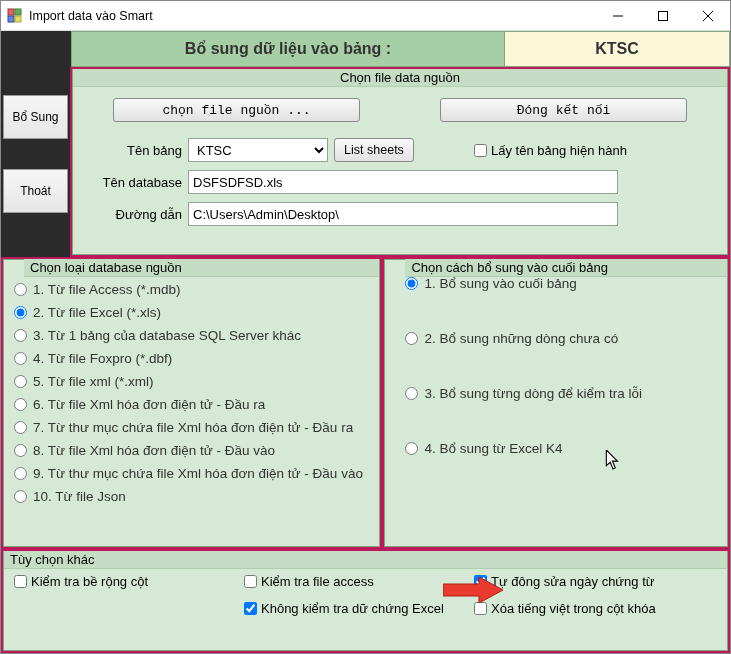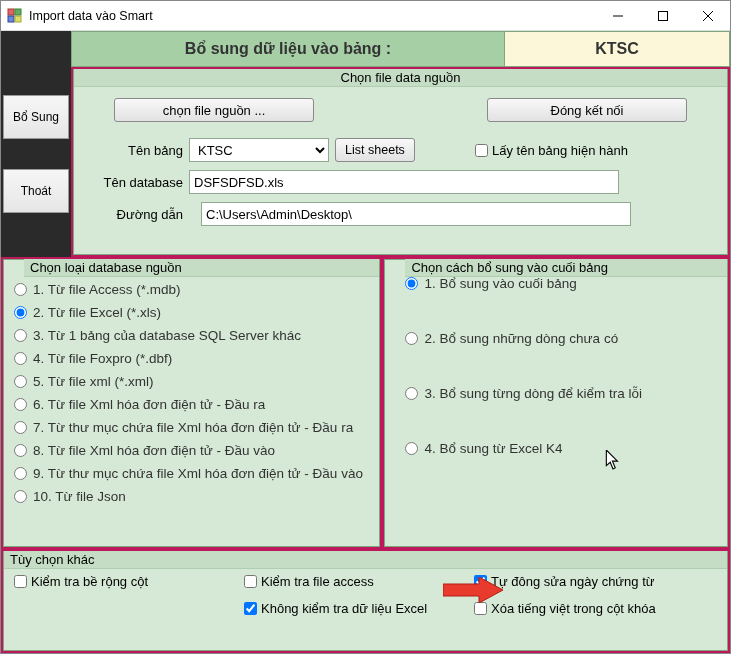--- a/index.html
+++ b/index.html
@@ -16,28 +16,28 @@
 .toprow .heading2 { width: 225px; background: #fbf7d8; display: flex; align-items: center; justify-content: center; font-size: 16px; font-weight: bold; color: #333; border: 1px solid #7ea97e; border-left: none; }
 .midrow { display: flex; }
 .sidebar { width: 70px; background: #2a2a2a; display: flex; flex-direction: column; }
 .sidebar .spacer { height: 28px; }
 .sidebar button { height: 44px; margin: 0 2px 30px 2px; background: linear-gradient(#f6f6f6,#e6e6e6); border: 1px solid #999; font-size: 12px; cursor: pointer; }
 .mainpanel { flex: 1; display: flex; flex-direction: column; }
 .groupbox { border: 1px solid #7ea97e; background: #d6e9d6; position: relative; margin: 2px; }
 .groupbox > .legend { position: absolute; top: -1px; left: 0; right: 0; text-align: center; font-size: 13px; background: #c5ddc5; padding: 1px 0; border-bottom: 1px solid #b0cdb0; }
 .filegroup { flex: 1; padding: 28px 10px 10px 10px; }
 .filegroup .row1 { display: flex; gap: 40px; margin-bottom: 16px; padding: 0 30px; }
-.filegroup .row1 button { width: 200px; height: 24px; background: linear-gradient(#f8f8f8,#e2e2e2); border: 1px solid #8a8a8a; border-radius: 3px; cursor: pointer; font-size: 13px; }
+.filegroup .row1 button { width: 247px; height: 24px; background: linear-gradient(#f8f8f8,#e2e2e2); border: 1px solid #8a8a8a; border-radius: 3px; cursor: pointer; font-size: 13px; font-family: Liberation Mono, monospace; }
 .formrow { display: flex; align-items: center; margin-bottom: 8px; }
 .formrow .lbl { width: 105px; text-align: right; padding-right: 6px; font-size: 13px; }
 .formrow select, .formrow input[type=text] { height: 24px; border: 1px solid #8fa88f; background: #fff; padding: 0 4px; font-size: 13px; }
 .formrow .tablecombo { width: 140px; }
 .formrow .listbtn { width: 80px; height: 24px; margin-left: 6px; background: linear-gradient(#f8f8f8,#e2e2e2); border: 1px solid #8a8a8a; border-radius: 3px; cursor: pointer; font-size: 12.5px; }
 .formrow .dbinput { width: 430px; }
-.formrow .pathinput { width: 430px; margin-left: 12px; }
+.formrow .pathinput { width: 430px; }
 .chk { display: flex; align-items: center; gap: 4px; font-size: 13px; }
 .chk input { width: 13px; height: 13px; }
 .middle { display: flex; }
 .middle .groupbox { flex: 1; padding: 22px 10px 10px 10px; }
 .middle .groupbox .legend { text-align: left; padding-left: 6px; background: #c5ddc5; margin-left: 20px; }
 .radio-list label { display: flex; align-items: center; gap: 6px; font-size: 13.5px; color: #333; margin-bottom: 8px; }
 .radio-list.left input { width:13px;height:13px; }
 .radio-list.right label { margin-bottom: 40px; }
 .radio-list.right input { width:13px;height:13px; }
 .bottom .groupbox { padding: 22px 10px 10px 10px; }
@@ -202,21 +202,21 @@
               <input type="checkbox" id="chk-fa" style="">
               <span>Kiểm tra file access</span>
             </label>
           <label class="chk">
               <input type="checkbox" id="chk-ad" checked="" style="">
               <span>Tự đông sửa ngày chứng từ</span>
             </label>
           <div></div>
           <label class="chk">
               <input type="checkbox" id="chk-ne" checked="" style="">
-              <span>Không kiểm tra dữ liệu Excel</span>
+              <span>Không kiểm tra dữ chứng Excel</span>
             </label>
           <label class="chk">
               <input type="checkbox" id="chk-sv" style="">
               <span>Xóa tiếng việt trong cột khóa</span>
             </label>
         </div>
       </div>
       <svg class="arrow" style="left:442px; top:28px;" viewBox="0 0 60 26">
         <polygon points="0,7 36,7 36,0 60,13 36,26 36,19 0,19" fill="#e83a2d" stroke="#b01e14" stroke-width="1"></polygon>
       </svg>

